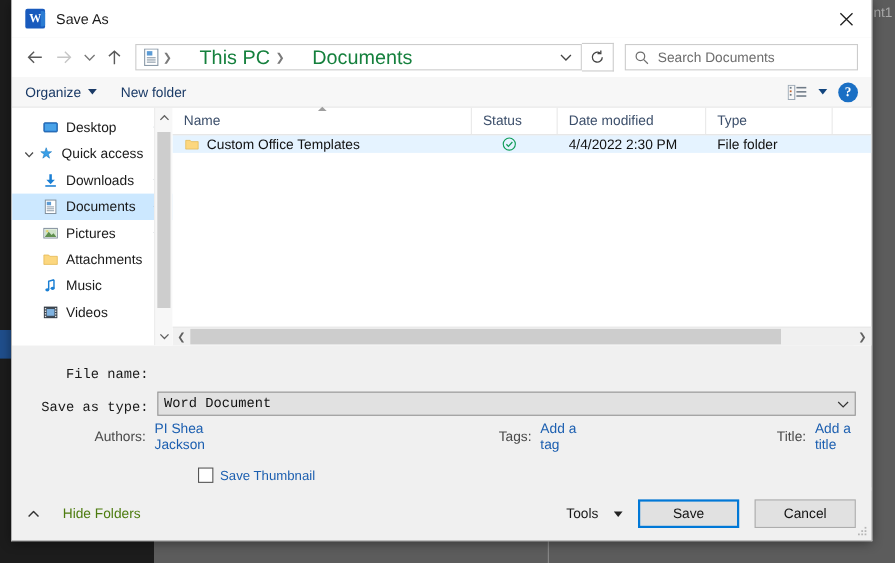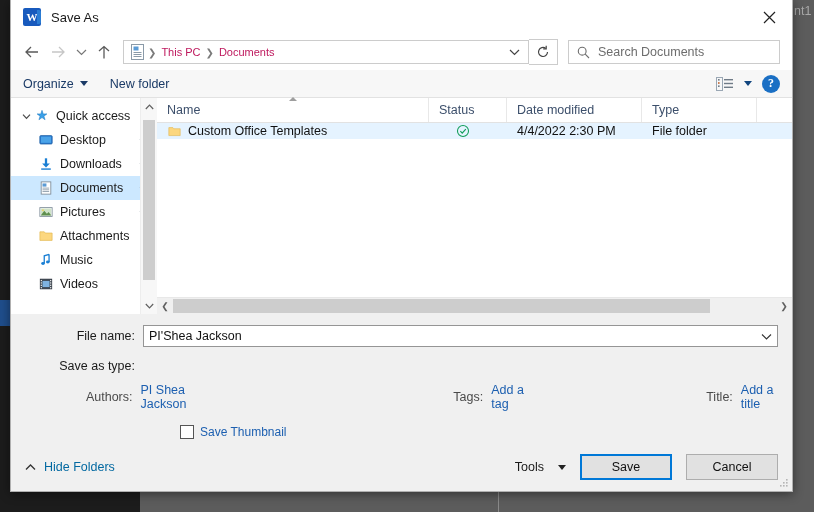--- a/index.html
+++ b/index.html
@@ -75,21 +75,21 @@
   .navbtn.disabled { color:#c6c6c6; }
   .navbtn.small { width:20px; }
   .addressbar {
     flex:1; height:24px; margin-left:6px;
     border:1px solid #cccccc; background:#fff;
     display:flex; align-items:center; padding:0 2px 0 6px; box-sizing:border-box;
     min-width:0;
   }
   .crumb-icon { width:15px; height:16px; flex:none; margin-right:2px; }
   .crumb {
-    font-size:11px; color:#be185d; padding:0 4px; white-space:nowrap;
+    font-size:18px; color:#15803d; padding:0 4px; white-space:nowrap;margin-left:20px;
   }
   .crumb-sep { color:#7a7a7a; font-size:10px; padding:0 1px; }
   .addr-chev {
     margin-left:auto; width:24px; height:22px; display:flex;
     align-items:center; justify-content:center; color:#444; flex:none;
   }
   .refresh-btn {
     width:28px; height:24px; border:1px solid #cccccc; border-left:none;
     background:#fff; display:flex; align-items:center; justify-content:center;
     color:#444; flex:none;
@@ -180,21 +180,21 @@
   .hscroll {
     position:absolute; left:0; right:0; bottom:0; height:16px; background:#f0f0f0;
     border-top:1px solid #e8e8e8; display:flex; align-items:center;
   }
   .hs-arrow { width:16px; text-align:center; color:#606060; font-size:9px; flex:none; }
   .hs-track { flex:1; height:16px; position:relative; background:#f0f0f0; }
   .hs-thumb { position:absolute; left:0; top:1px; bottom:1px; width:537px; background:#cdcdcd; }
 
   
   .formarea { background:#f0f0f0; padding-top:10px; }
-  .frow { display:flex; align-items:center; height:24px; margin-bottom:6px; }
+  .frow { display:flex; align-items:flex-end; height:24px; margin-bottom:6px;font-family:Liberation Mono, monospace; }
   .flabel { width:132px; text-align:right; padding-right:8px; font-size:12.5px;
             color:#1a1a1a; box-sizing:border-box; flex:none; }
   .finput {
     flex:1; margin-right:14px; height:22px; border:1px solid #959595; background:#fff;
     display:flex; align-items:center; padding-left:5px; box-sizing:border-box;
     font-size:12.5px; color:#111;
   }
   .finput.gray { background:#e1e1e1; }
   .finput .dd {
     margin-left:auto; width:22px; height:20px; display:flex;
@@ -209,21 +209,21 @@
   .chk {
     width:12px; height:12px; border:1px solid #555; background:#fff; flex:none;
   }
 
   
   .footer {
     position:absolute; left:0; right:0; bottom:0; height:48px;
     background:#f0f0f0; display:flex; align-items:center; padding:0 14px;
     box-sizing:border-box;
   }
-  .hide-folders { display:flex; align-items:center; gap:8px; font-size:12.5px; color:#0369a1; }
+  .hide-folders { display:flex; align-items:center; gap:21px; font-size:12.5px; color:#4d7c0f; }
   .footer-right { margin-left:auto; display:flex; align-items:center; gap:0; }
   .tools-btn { display:flex; align-items:center; gap:14px; font-size:12.5px;
                color:#1a1a1a; padding:0 14px; }
   .btn {
     width:92px; height:26px; border:1px solid #adadad; background:#e1e1e1;
     font-size:12.5px; color:#111; display:flex; align-items:center;
     justify-content:center; box-sizing:border-box;
   }
   .btn.primary { border:2px solid #0078d7; margin-right:14px; }
   .grip { position:absolute; right:3px; bottom:3px; width:10px; height:10px; }
@@ -332,45 +332,45 @@
       <div class="help-btn">
         <span>?</span>
       </div>
     </div>
   </div>
 
   <div class="body-area">
 
     <div class="sidebar">
       <div id="sidebar-items">
+          <div class="side-item child">
+            <span class="ico">
+              <svg viewBox="0 0 16 16" width="16" height="14">
+                <rect x="1" y="3" width="14" height="9.5" rx="1" fill="#2b7cd3" stroke="#2163a8"></rect>
+                <rect x="2.2" y="4.2" width="11.6" height="7" fill="#4aa3e8"></rect>
+              </svg>
+            </span>
+            <span>Desktop</span>
+            <svg viewBox="0 0 12 14" class="pin">
+              <path d="M3 1.2 L9 1.2 L8 5 L10.6 7.2 L1.4 7.2 L4 5 Z" fill="#9aa6b1"></path>
+              <path d="M6 7.2 L6 13" stroke="#9aa6b1" stroke-width="1.1"></path>
+            </svg>
+          </div>
           <div class="side-item">
             <span class="expander">
               <svg width="9" height="7" viewBox="0 0 9 7">
                 <path d="M1 1.6 L4.5 5.4 L8 1.6" stroke="#4a4a4a" stroke-width="1.2" fill="none"></path>
               </svg>
             </span>
             <span class="ico">
               <svg viewBox="0 0 16 16" width="16" height="14">
                 <path d="M8 1.5 L9.4 5.6 L13.6 5.6 L10.2 8.2 L11.5 12.3 L8 9.8 L4.5 12.3 L5.8 8.2 L2.4 5.6 L6.6 5.6 Z" fill="#3aa0e8" stroke="#1b78c2" stroke-width=".6"></path>
               </svg>
             </span>
             <span>Quick access</span>
-          </div>
-          <div class="side-item child">
-            <span class="ico">
-              <svg viewBox="0 0 16 16" width="16" height="14">
-                <rect x="1" y="3" width="14" height="9.5" rx="1" fill="#2b7cd3" stroke="#2163a8"></rect>
-                <rect x="2.2" y="4.2" width="11.6" height="7" fill="#4aa3e8"></rect>
-              </svg>
-            </span>
-            <span>Desktop</span>
-            <svg viewBox="0 0 12 14" class="pin">
-              <path d="M3 1.2 L9 1.2 L8 5 L10.6 7.2 L1.4 7.2 L4 5 Z" fill="#9aa6b1"></path>
-              <path d="M6 7.2 L6 13" stroke="#9aa6b1" stroke-width="1.1"></path>
-            </svg>
           </div>
           <div class="side-item child">
             <span class="ico">
               <svg viewBox="0 0 16 16" width="16" height="14">
                 <path d="M8 1.5 L8 9" stroke="#1a7fd4" stroke-width="2.6"></path>
                 <path d="M3.6 7.4 L8 12 L12.4 7.4 Z" fill="#1a7fd4"></path>
                 <rect x="2.5" y="13" width="11" height="1.6" fill="#1a7fd4"></rect>
               </svg>
             </span>
             <span>Downloads</span>
@@ -508,31 +508,31 @@
           <div class="hs-thumb"></div>
         </div>
         <div class="hs-arrow">❯</div>
       </div>
     </div>
   </div>
 
   <div class="formarea">
     <div class="frow">
       <div class="flabel">File name:</div>
-      <div class="finput">
-        <span>PI'Shea Jackson</span>
+    </div>
+    <div class="frow">
+      <div class="flabel">Save as type:</div>
+      <div class="finput gray">
+        <span>Word Document</span>
         <span class="dd">
           <svg width="11" height="7" viewBox="0 0 11 7">
               <path d="M1 1.5 L5.5 6 L10 1.5" stroke="#333" stroke-width="1.1" fill="none"></path>
             </svg>
         </span>
       </div>
-    </div>
-    <div class="frow">
-      <div class="flabel">Save as type:</div>
     </div>
 
     <div class="metarow">
       <div style="width:140px;text-align:right;padding-right:8px;box-sizing:border-box;">
         <span class="meta-label">Authors:</span>
       </div>
       <span class="meta-value" style="margin-left:0;">PI Shea Jackson</span>
       <div style="width:246px;"></div>
       <span class="meta-label">Tags:</span>
       <span class="meta-value">Add a tag</span>

